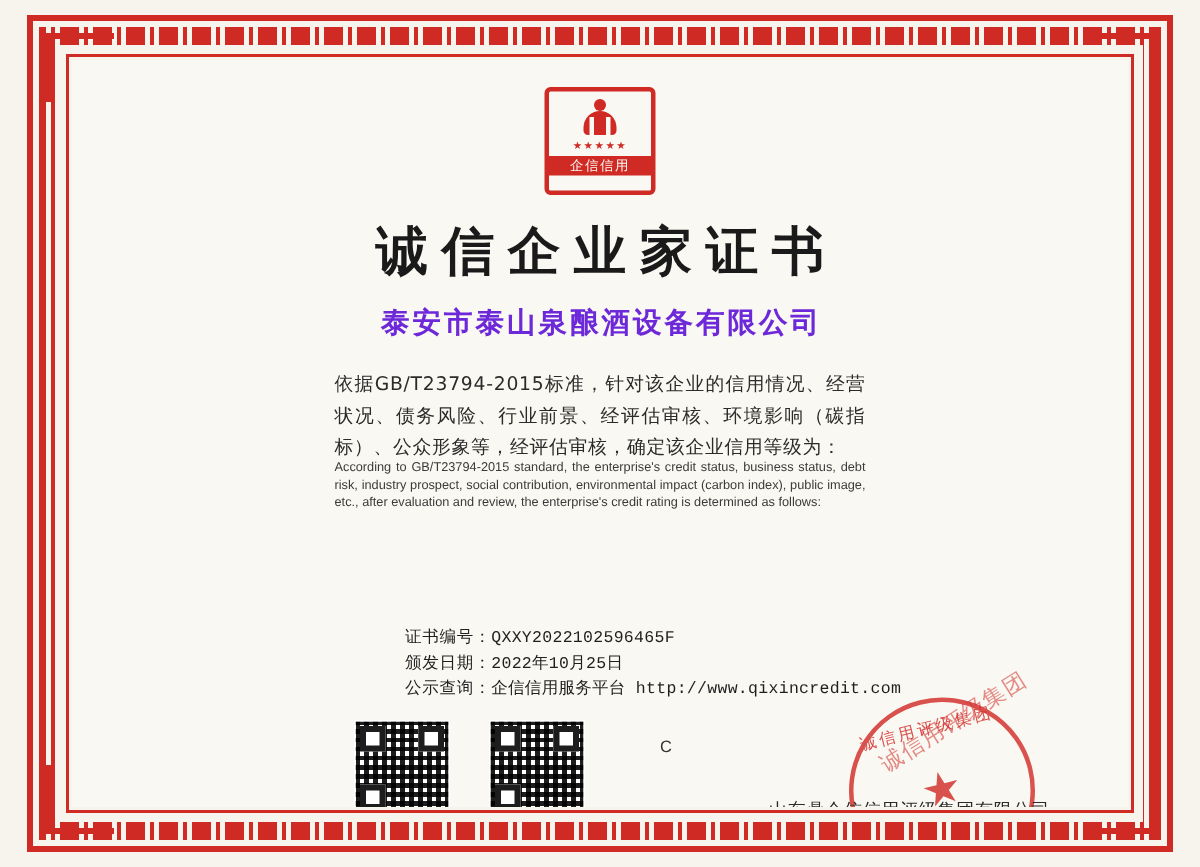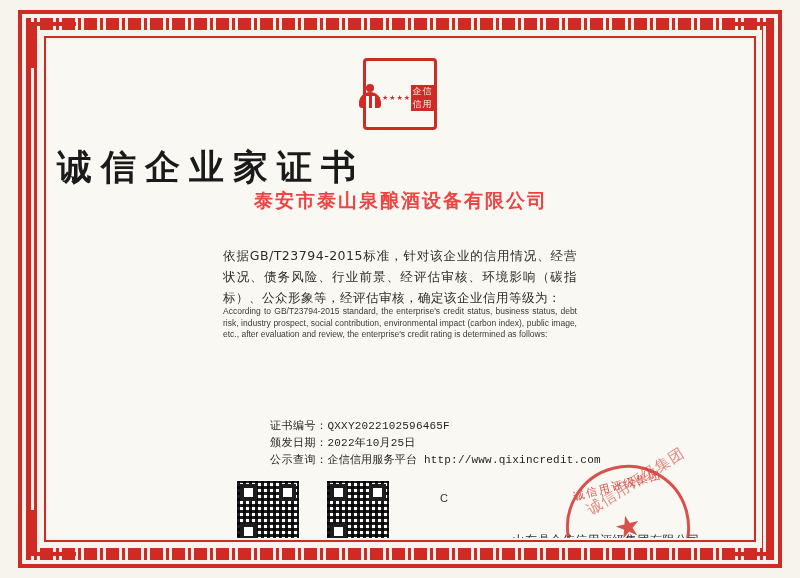--- a/index.html
+++ b/index.html
@@ -106,21 +106,21 @@
     justify-content: center;
   }
   .emblem {
     width: 74px;
     height: 72px;
     border: 3px solid #cf2a24;
     border-radius: 4px;
     position: relative;
     background: #faf8f2;
     display: flex;
-    flex-direction: row;
+    flex-direction: column;
     align-items: center;
     justify-content: flex-start;
     padding-top: 5px;
     box-sizing: border-box;
   }
   .emblem .figure {
     width: 26px;
     height: 26px;
     position: relative;
   }
@@ -170,38 +170,38 @@
     line-height: 13px;
     text-align: center;
     letter-spacing: 1px;
   }
 
   
   .main-title {
     position: absolute;
     left: 0; right: 0;
     top: 104px;
-    text-align: left;
+    text-align: center;
     font-family: "DejaVu Sans", "Liberation Sans", sans-serif;
     font-size: 35px;
     font-weight: bold;
     letter-spacing: 9px;
     color: #1a1a1a;
     text-indent: 9px;
   }
   .company-name {
     position: absolute;
     left: 0; right: 0;
-    top: 148px;
+    top: 162px;
     text-align: center;
     font-family: "DejaVu Sans", "Liberation Sans", sans-serif;
     font-size: 19px;
     font-weight: bold;
     letter-spacing: 2px;
-    color: #ef4444;
+    color: #6d28d9;
     text-indent: 2px;
   }
 
   
   .body-cn {
     position: absolute;
     left: 175px;
     right: 175px;
     top: 205px;
     font-family: "DejaVu Sans", "Liberation Sans", sans-serif;

